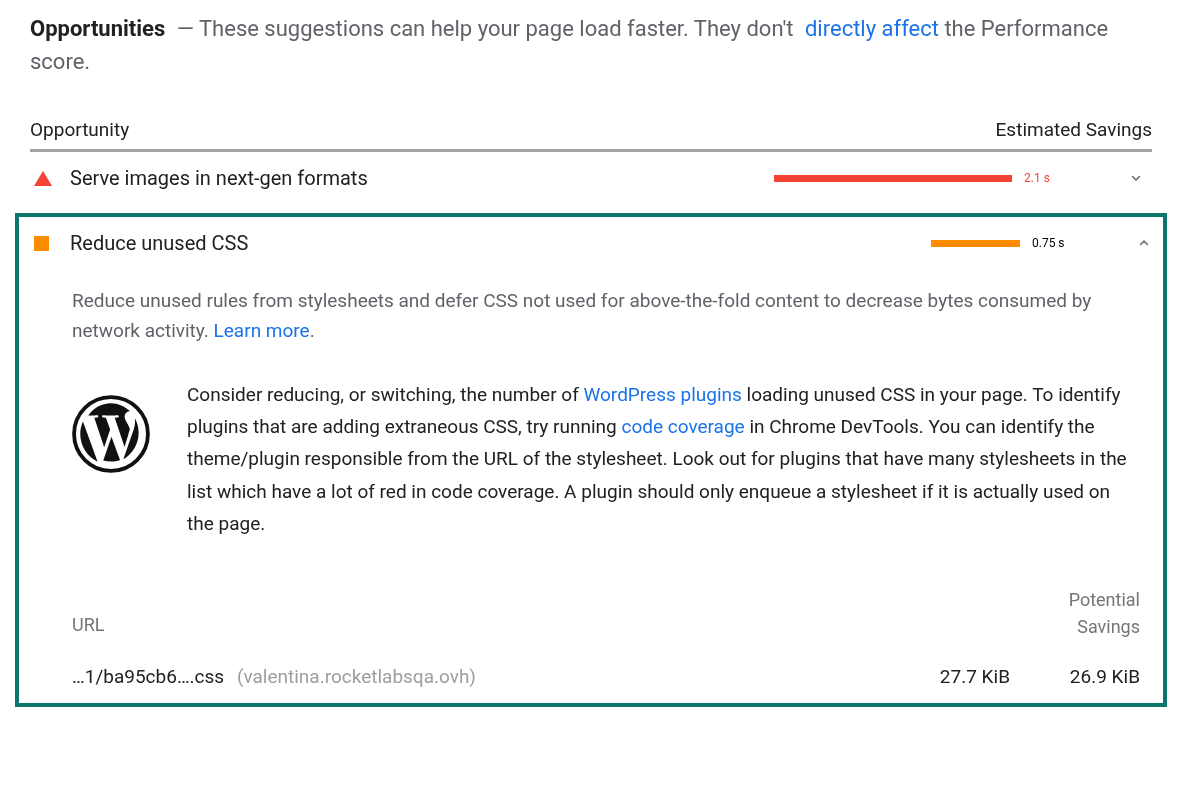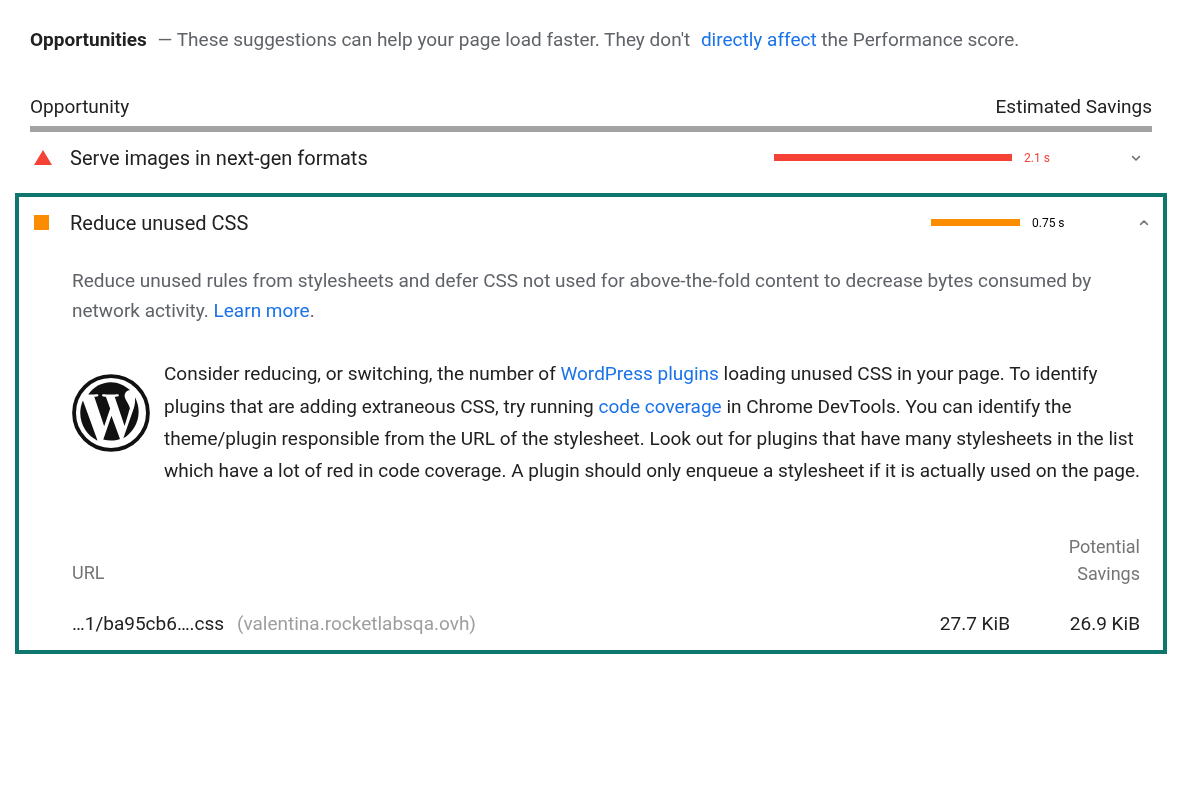--- a/index.html
+++ b/index.html
@@ -6,38 +6,38 @@
   body {
     margin: 0;
     padding: 10px 30px 0 30px;
     font-family: Roboto, Arial, sans-serif;
     font-size: 18px;
     color: #212121;
     background: #fff;
     width: 1182px;
   }
   .section-heading {
-    margin-top: 16px;
+    margin-top: 2px;
     line-height: 1.5;
     color: #5f6368;
-    font-size: 19px;
+    font-size: 22px;
   }
   .section-heading .title {
     font-weight: 700;
     color: #212121;
   }
   .section-heading .dash { color: #5f6368; margin: 0 6px; }
   .link { color: #1a73e8; cursor: pointer; }
   .columns-row {
     display: flex;
     justify-content: space-between;
     align-items: baseline;
     margin-top: 40px;
     padding-bottom: 8px;
-    border-bottom: 6px solid #a3a3a3;
+    border-bottom: 3px solid #a3a3a3;
     font-size: 19px;
     color: #212121;
   }
   .opportunity-row {
     display: flex;
     align-items: center;
     padding: 14px 8px 23px 0;
     cursor: pointer;
   }
   .opportunity-row .icon {
@@ -98,21 +98,21 @@
     padding: 0 11px 10px 11px;
   }
   .details {
     padding: 8px 12px 0 42px;
     color: #5f6368;
     font-size: 19px;
     line-height: 1.6;
   }
   .wp-block {
     display: flex;
-    gap: 14px;
+    gap: 37px;
     margin-top: 32px;
     align-items: flex-start;
     padding-left: 0;
   }
   .wp-icon {
     width: 78px; height: 78px;
     flex: 0 0 78px;
     margin-top: 16px;
   }
   .wp-text {

